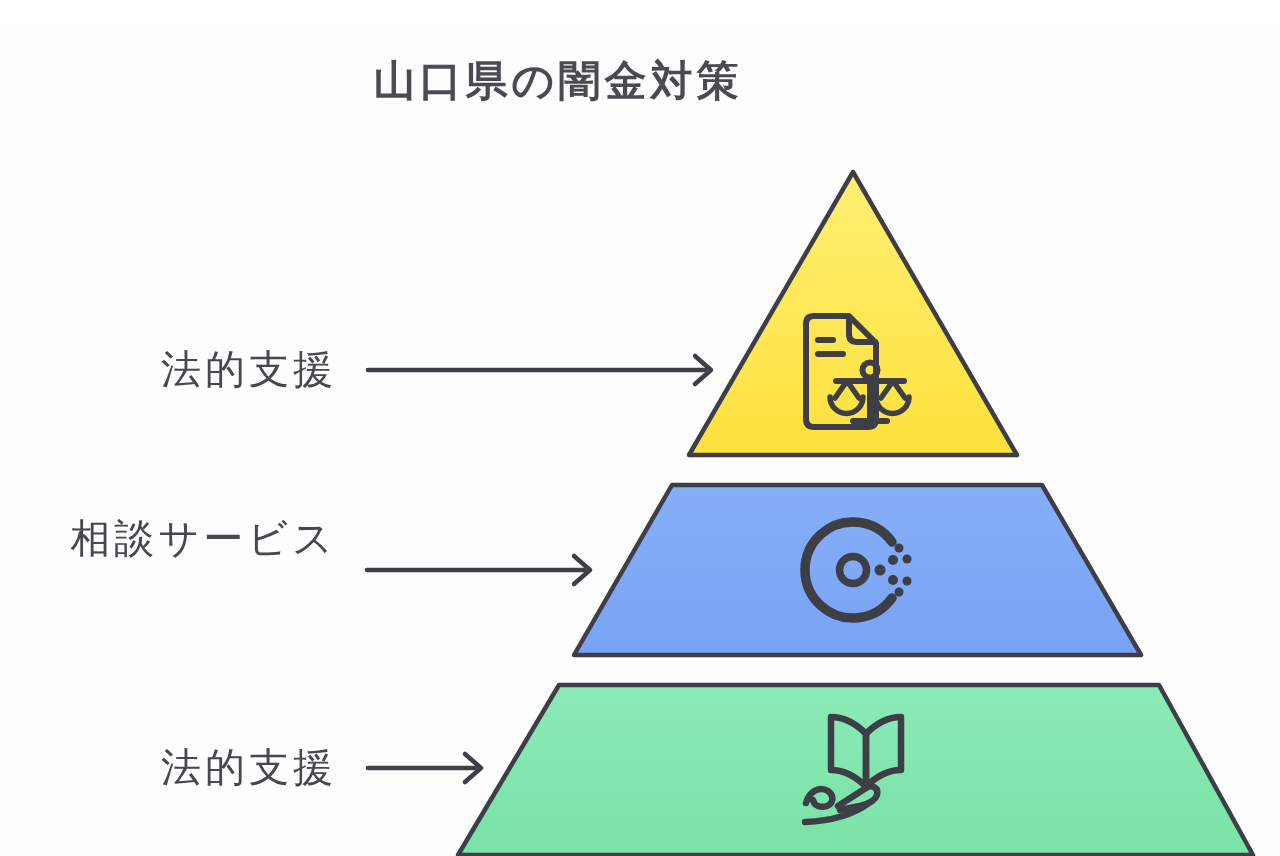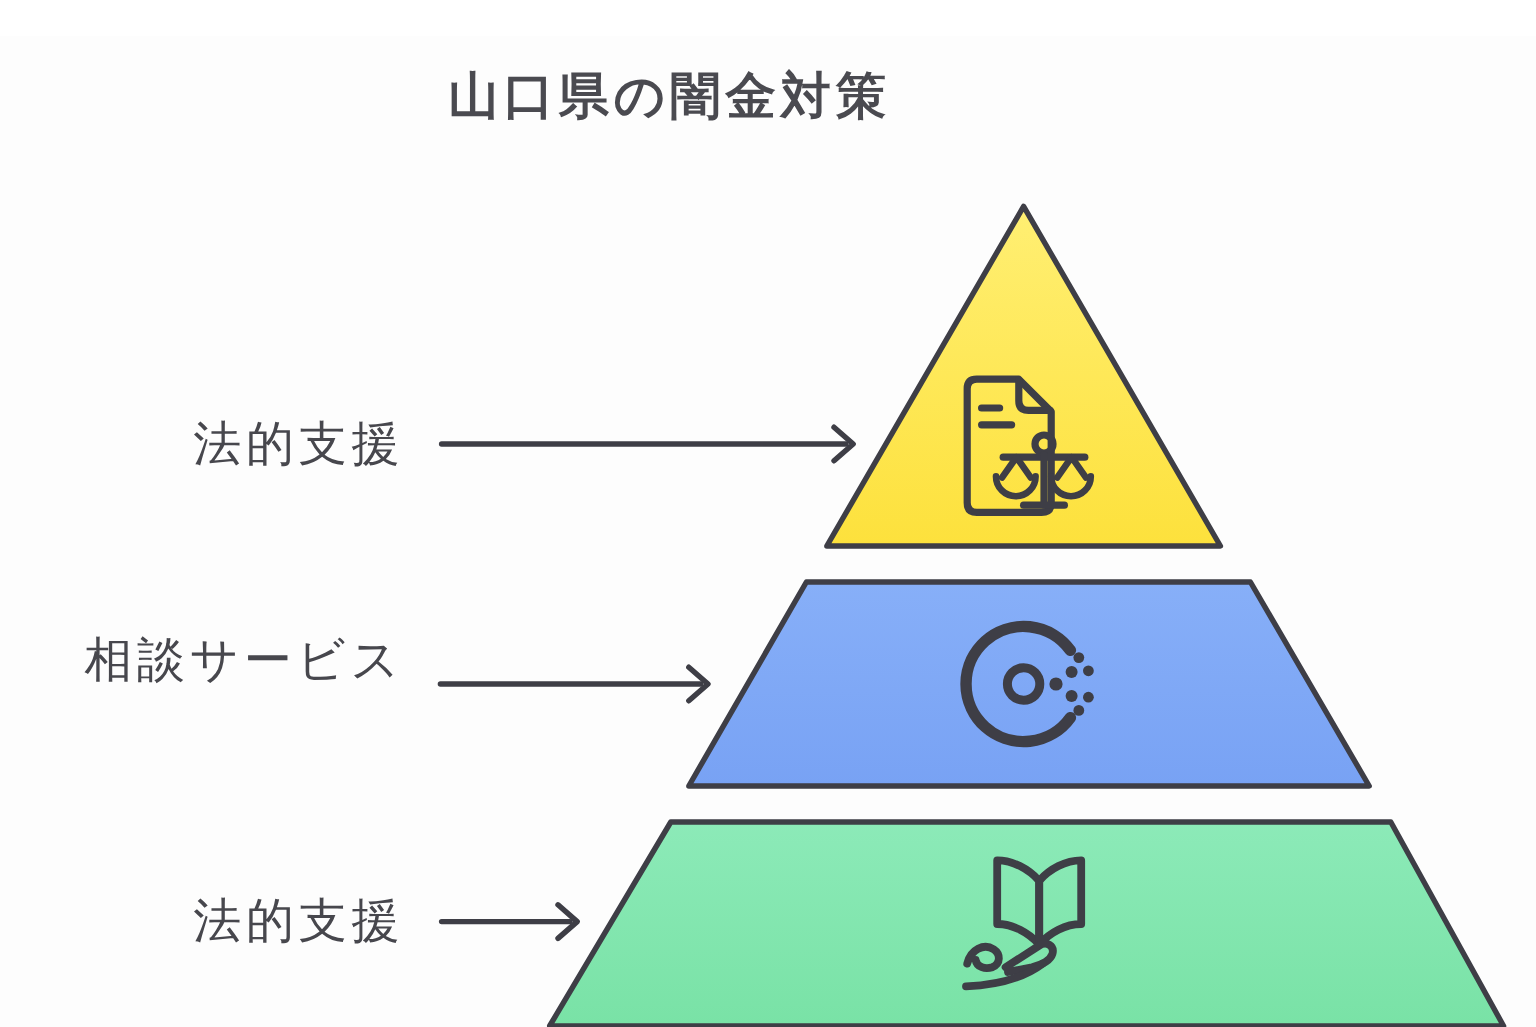--- a/index.html
+++ b/index.html
@@ -27,21 +27,21 @@
     right:943px;
     font-size:40px;
     font-weight:500;
     letter-spacing:4px;
     color:#47474d;
     white-space:nowrap;
     line-height:40px;
     text-align:right;
   }
   .tier-label.l1{top:320px;}
-  .tier-label.l2{top:500px;}
+  .tier-label.l2{top:489px;}
   .tier-label.l3{top:718px;}
   svg.diagram{position:absolute;inset:0;}
 </style>
 </head>
 <body>
 
 <div class="stage">
 
   <div class="title">山口県の闇金対策</div>
 

